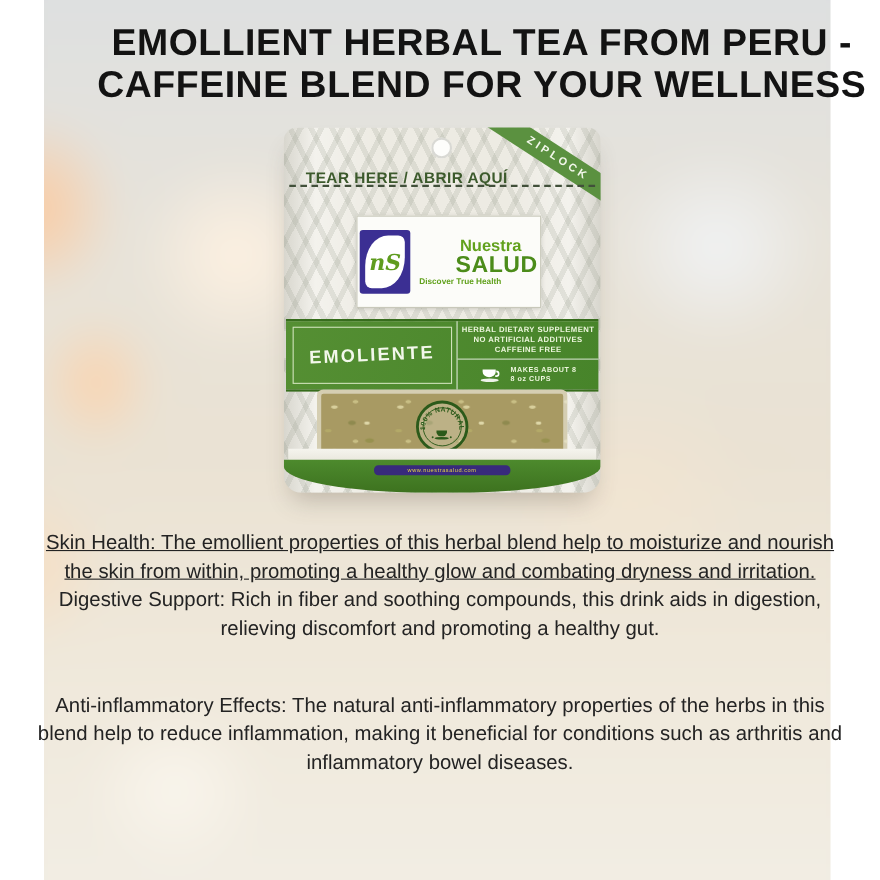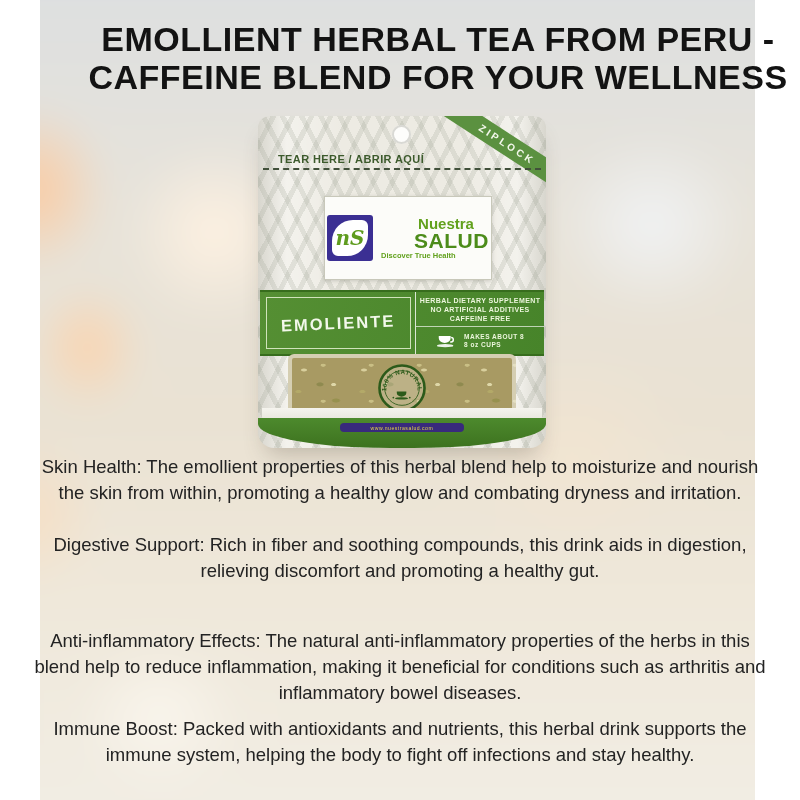--- a/index.html
+++ b/index.html
@@ -31,27 +31,27 @@
     background-image:
       repeating-linear-gradient(63deg, rgba(158,163,148,0.22) 0 5px, rgba(255,255,255,0) 5px 17px),
       repeating-linear-gradient(-63deg, rgba(158,163,148,0.22) 0 5px, rgba(255,255,255,0) 5px 17px),
       linear-gradient(90deg, rgba(120,120,110,0.18) 0%, rgba(255,255,255,0.35) 10%, rgba(255,255,255,0) 30%, rgba(255,255,255,0) 70%, rgba(255,255,255,0.35) 90%, rgba(120,120,110,0.18) 100%);
     box-shadow:0 14px 22px -8px rgba(90,80,65,0.3);}
   .hang-hole{position:absolute;left:50%;top:9px;width:19px;height:19px;margin-left:-10px;border-radius:50%;
     background:#fdfdfb;box-shadow:0 0 0 2px rgba(150,150,140,0.35) inset;}
   .ziplock{position:absolute;top:18px;right:-36px;width:150px;height:21px;transform:rotate(33deg);
     background:#5b9140;color:#f2f7ea;font-size:10px;font-weight:bold;letter-spacing:3px;
     display:flex;align-items:center;justify-content:center;}
-  .tear-text{position:absolute;top:37px;left:20px;font-size:11px;font-weight:bold;color:#3c5a2c;letter-spacing:.4px;}
+  .tear-text{position:absolute;top:37px;left:20px;font-size:14px;font-weight:bold;color:#3c5a2c;letter-spacing:.4px;}
   .tear-dash{position:absolute;top:52px;left:5px;right:5px;border-top:2px dashed #41503a;}
 
   .logo-window{position:absolute;top:80px;left:66px;width:166px;height:82px;background:#fcfcf9;
     border:1px solid #c8c8ba;box-shadow:0 1px 4px rgba(90,90,80,.25);
     display:flex;align-items:center;justify-content:center;gap:8px;}
-  .ns-square{width:46px;height:46px;background:#3b2f93;border-radius:3px;position:relative;flex:0 0 auto;}
+  .ns-square{width:46px;height:58px;background:#3b2f93;border-radius:3px;position:relative;flex:0 0 auto;}
   .ns-leaf{position:absolute;inset:5px;background:#ffffff;border-radius:58% 6px 58% 6px;
     display:flex;align-items:center;justify-content:center;}
   .ns-mono{font-family:"DejaVu Serif",serif;font-style:italic;font-weight:bold;font-size:20px;color:#5f9c1f;line-height:20px;}
   .brand-text{display:flex;flex-direction:column;align-items:flex-start;}
   .brand-top{font-size:15px;line-height:15px;font-weight:bold;color:#61a11c;margin-left:37px;}
   .brand-bottom{font-size:21px;line-height:20px;font-weight:900;color:#4c8c1a;letter-spacing:.5px;margin-left:33px;}
   .brand-tag{font-size:7.5px;line-height:10px;color:#61a11c;font-weight:bold;}
 
   .green-band{position:absolute;top:174px;left:2px;right:2px;height:62px;display:flex;
     background:linear-gradient(100deg,#558f33,#47842a);border-top:2px solid #376d1d;border-bottom:2px solid #376d1d;}
@@ -83,21 +83,21 @@
     background:linear-gradient(180deg,#f5f4ee,#e4e2d6);border-radius:0 0 40% 40%;}
   .bottom-green{position:absolute;top:302px;left:0;right:0;height:30px;
     background:linear-gradient(180deg,#4d8a2d,#3d721f);border-radius:0 0 46% 46% / 0 0 80% 80%;}
   .web-strip{position:absolute;top:5px;left:50%;transform:translateX(-50%);width:124px;height:9px;
     background:#382a7c;border-radius:4px;display:flex;align-items:center;justify-content:center;}
   .web-strip span{font-size:6px;transform:scale(.85);color:#e6d34b;letter-spacing:.6px;white-space:nowrap;}
 
   
   .benefit{position:absolute;left:4%;width:92%;margin:0;text-align:center;
     font-size:18.5px;line-height:26px;color:#232323;}
-  .b0{top:454px;} .b1{top:532px;} .b2{top:628px;text-align:center;} .b3{top:716px;}
+  .b0{top:480px;text-decoration:underline;} .b1{top:532px;} .b2{top:628px;text-align:center;} .b3{top:716px;}
 </style>
 </head>
 <body>
 
 <div class="canvas">
 
   <div class="photo">
     <div class="photo-inner"></div>
   </div>
 
@@ -172,15 +172,14 @@
     <div class="bottom-green">
       <div class="web-strip">
         <span>www.nuestrasalud.com</span>
       </div>
     </div>
   </div>
 
   <p class="benefit b0">Skin Health: The emollient properties of this herbal blend help to moisturize and nourish the skin from within, promoting a healthy glow and combating dryness and irritation.</p>
   <p class="benefit b1">Digestive Support: Rich in fiber and soothing compounds, this drink aids in digestion, relieving discomfort and promoting a healthy gut.</p>
   <p class="benefit b2">Anti-inflammatory Effects: The natural anti-inflammatory properties of the herbs in this blend help to reduce inflammation, making it beneficial for conditions such as arthritis and inflammatory bowel diseases.</p>
-  <p class="benefit b3">Immune Boost: Packed with antioxidants and nutrients, this herbal drink supports the immune system, helping the body to fight off infections and stay healthy.</p>
 
 </div>
 
 </body></html>

